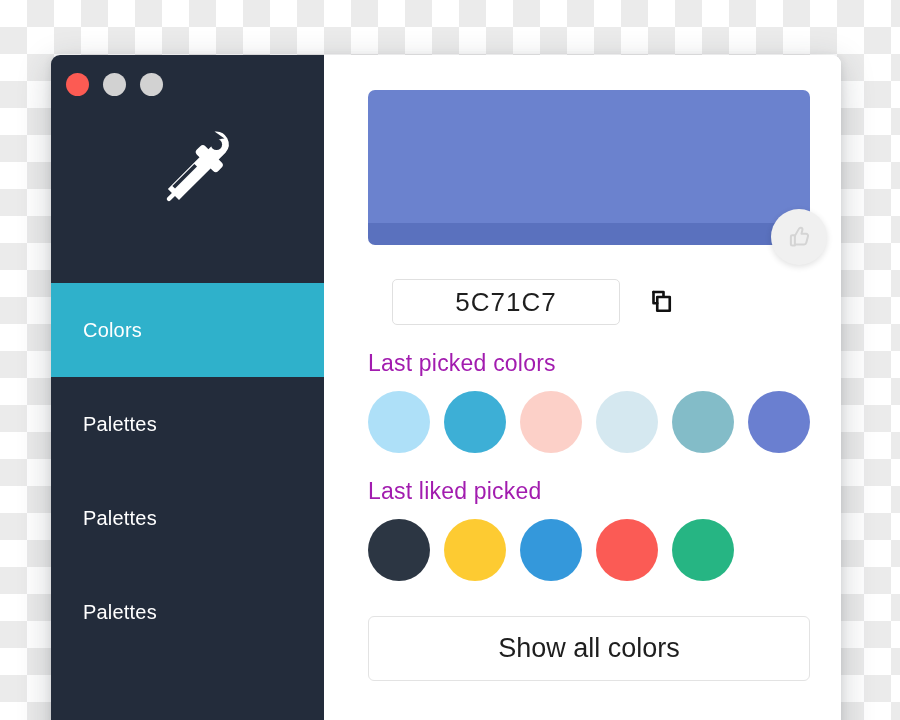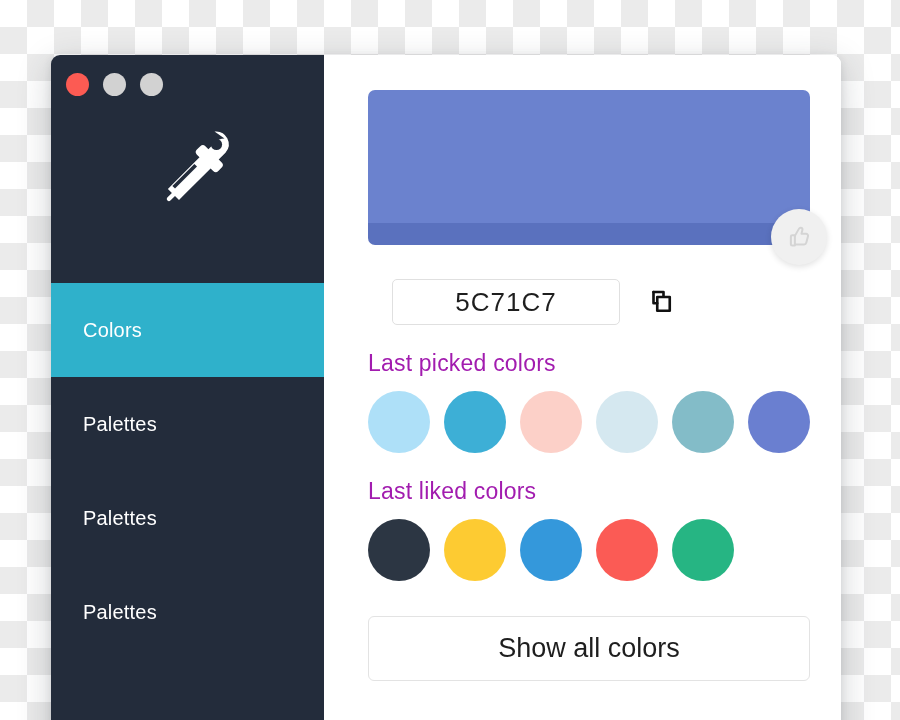--- a/index.html
+++ b/index.html
@@ -287,21 +287,21 @@
           <div class="swatch" style="background: rgb(174, 224, 248);"></div>
           <div class="swatch" style="background: rgb(61, 175, 214);"></div>
           <div class="swatch" style="background: rgb(252, 208, 200);"></div>
           <div class="swatch" style="background: rgb(213, 232, 240);"></div>
           <div class="swatch" style="background: rgb(131, 188, 200);"></div>
           <div class="swatch" style="background: rgb(106, 127, 208);"></div>
         </div>
     </div>
 
     <div class="section">
-      <div class="section-title">Last liked colors</div>
+      <div class="section-title">Last liked picked</div>
       <div class="swatch-row" id="last-liked-row">
           <div class="swatch" style="background: rgb(44, 54, 67);"></div>
           <div class="swatch" style="background: rgb(253, 203, 50);"></div>
           <div class="swatch" style="background: rgb(52, 152, 219);"></div>
           <div class="swatch" style="background: rgb(251, 91, 85);"></div>
           <div class="swatch" style="background: rgb(38, 181, 131);"></div>
         </div>
     </div>
 
     <div id="show-all-wrap">

